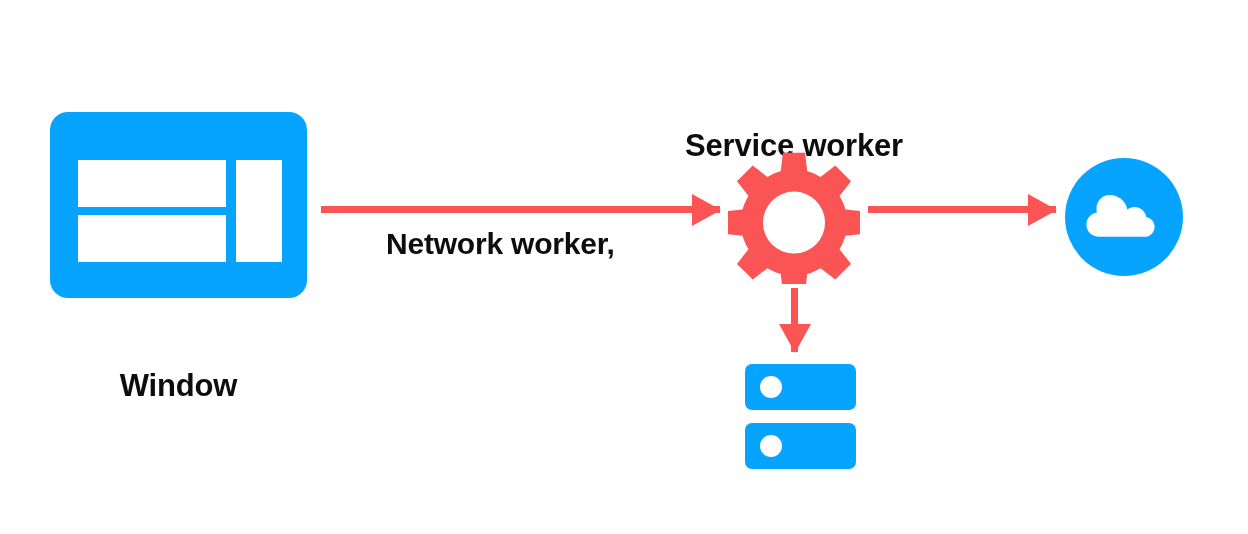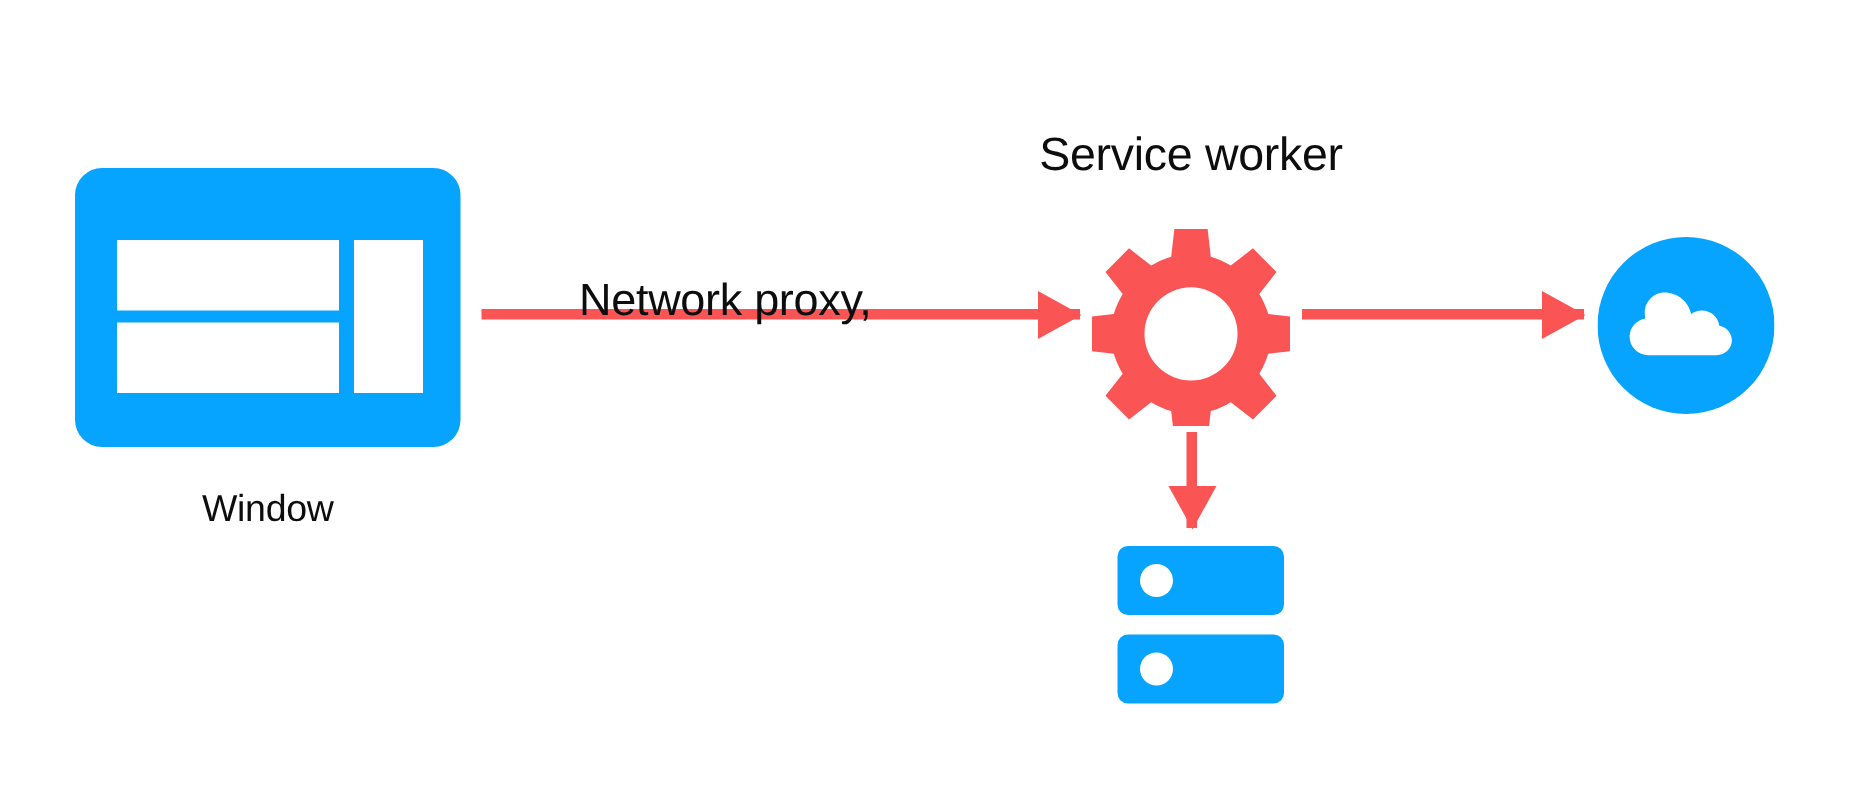--- a/index.html
+++ b/index.html
@@ -50,30 +50,31 @@
     left: 186px;
     top: 48px;
     width: 46px;
     height: 102px;
   }
 
   
   .label {
     position: absolute;
     color: #0d0d0d;
-    font-weight: 400;
+    font-weight: 700;
     letter-spacing: -0.2px;
     white-space: pre;
+    margin-top: 43px;
   }
   #window-label {
     left: 0;
     top: 325px;
     width: 357px;
     text-align: center;
-    font-size: 25px;
+    font-size: 31px;
   }
   #service-worker-label {
     left: 594px;
     top: 85px;
     width: 400px;
     text-align: center;
     font-size: 31px;
   }
   #edge-caption {
     left: 386px;
@@ -204,21 +205,21 @@
     <div class="pane pane-bottom"></div>
     <div class="pane pane-side"></div>
   </div>
   <div class="label" id="window-label">Window</div>
 
   <div class="arrow-h" id="arrow-window-to-sw">
     <div class="shaft"></div>
     <div class="head"></div>
   </div>
   <div class="label" id="edge-caption">
-    <span class="cap-line">Network proxy,</span>
+    <span class="cap-line">Network worker,</span>
   </div>
 
   <div class="label" id="service-worker-label">Service worker</div>
 
   <div class="node" id="gear-icon">
     <svg viewBox="0 0 100 100" xmlns="http://www.w3.org/2000/svg" aria-hidden="true">
       <path fill="#FB5454" fill-rule="evenodd" d="
         M 41.6 2
         L 58.4 2
         L 60.0 16.0

